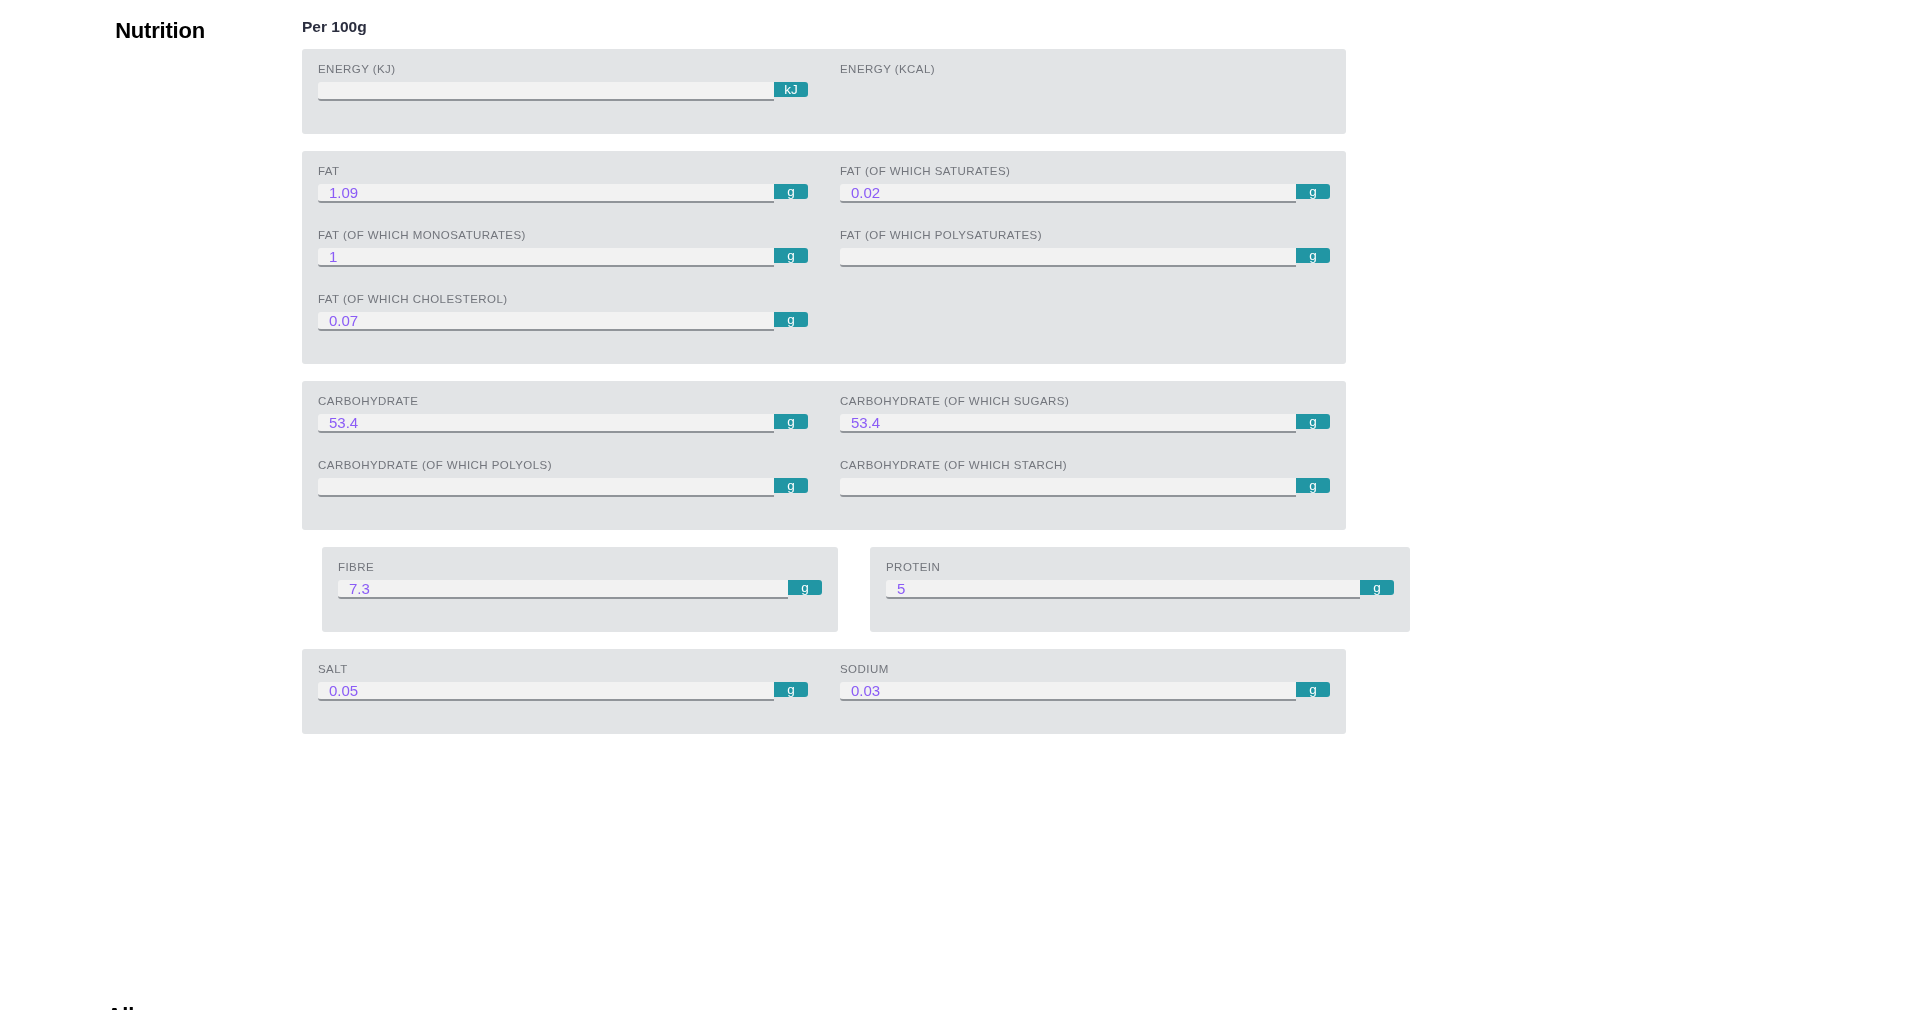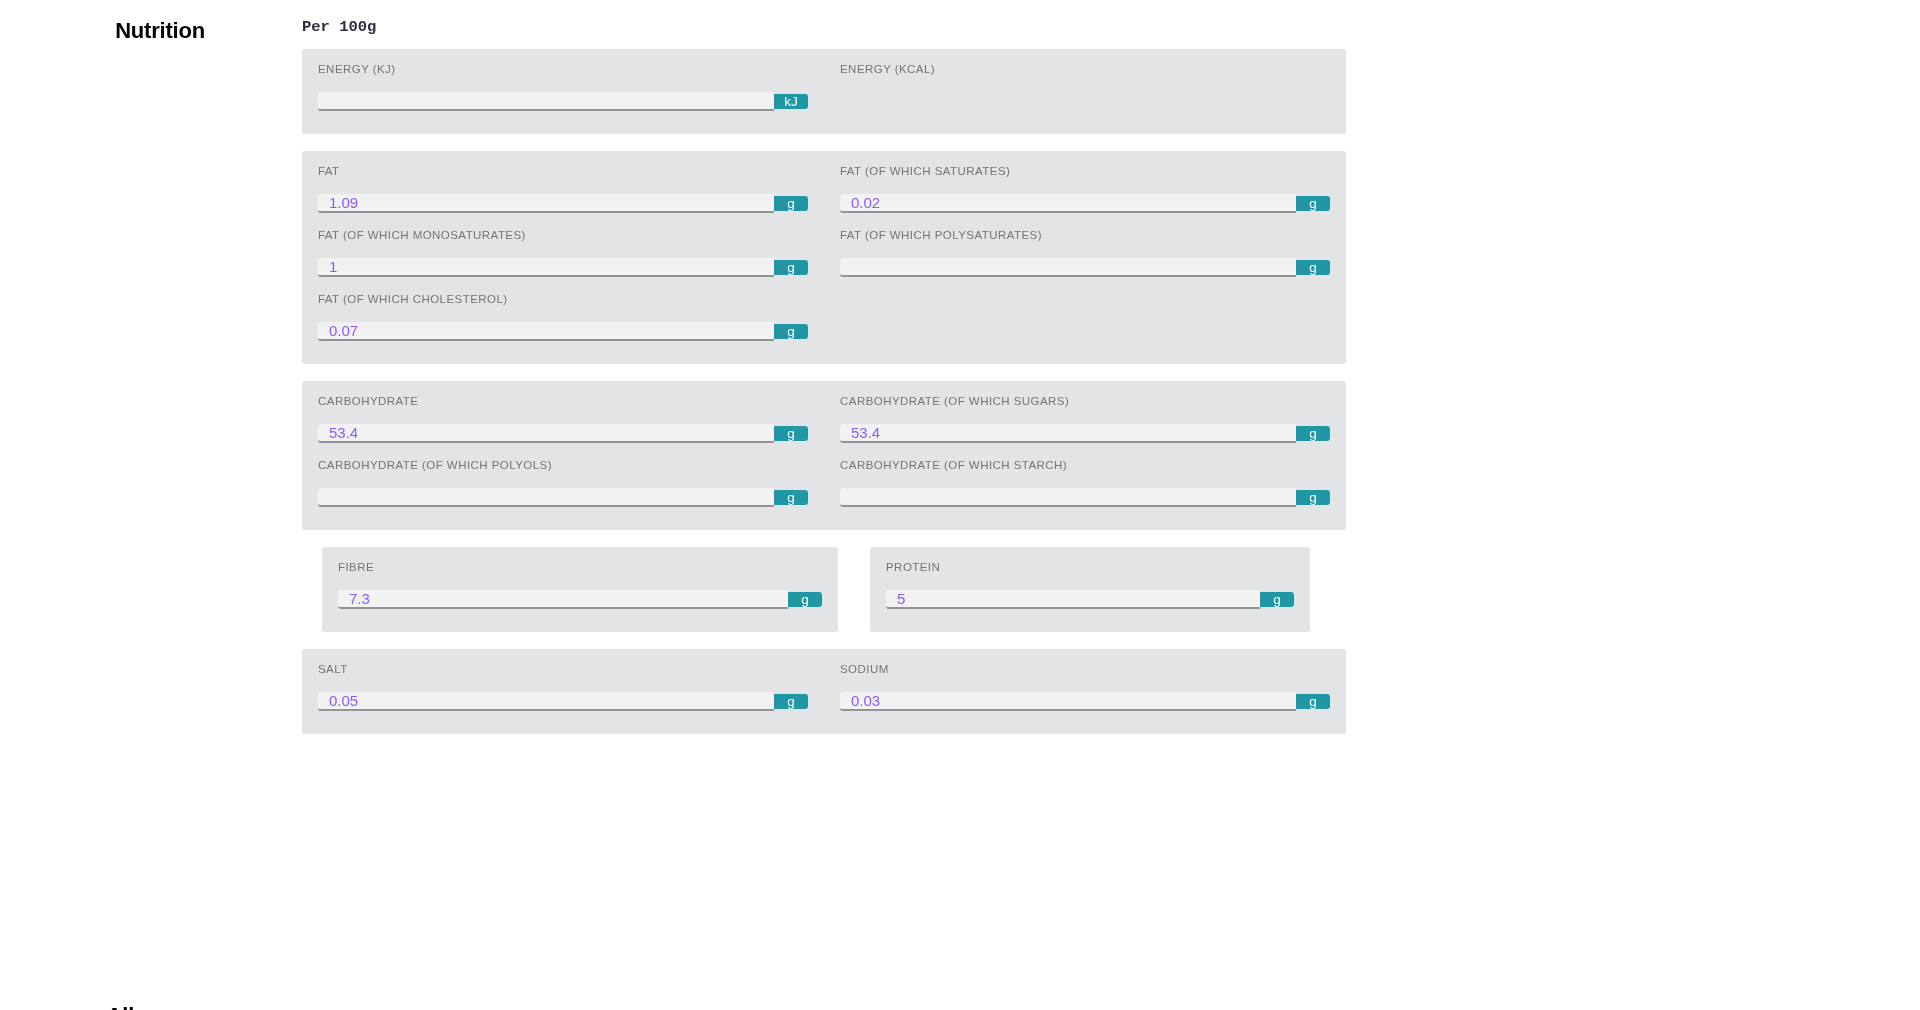--- a/index.html
+++ b/index.html
@@ -41,21 +41,20 @@
 
   
   #nutrition-section {
     padding-top: 18px;
   }
   .per-label {
     font-size: 15.5px;
     font-weight: 700;
     color: #2b2e3f;
     margin: 0 0 13px 0;
-    font-family: Liberation Mono, monospace;
   }
 
   .panel-row {
     display: flex;
     gap: 32px;
     margin-bottom: 17px;
   }
   .panel {
     background: #e2e4e6;
     border-radius: 3px;
@@ -69,41 +68,41 @@
   }
   .panel-col {
     flex: 1 1 0;
     min-width: 0;
   }
   .panel.half {
     width: 516px;
     margin-left: 20px;
   }
   .panel.half-wide {
-    width: 440px;
+    width: 540px;
   }
 
   .field {
     margin-bottom: 7px;
   }
   .field:last-child {
     margin-bottom: 0;
   }
   .field-label {
     display: block;
     font-size: 11.5px;
     letter-spacing: 0.45px;
     color: #72757c;
     text-transform: uppercase;
     margin-bottom: 7px;
     white-space: nowrap;
   }
   .input-group {
     display: flex;
-    align-items: center;
+    align-items: flex-start;
     height: 38px;
   }
   .text-input {
     flex: 1 1 auto;
     min-width: 0;
     background: #f2f2f2;
     border: none;
     border-bottom: 2px solid #909499;
     border-radius: 3px 0 0 3px;
     font-family: "Liberation Sans", sans-serif;

